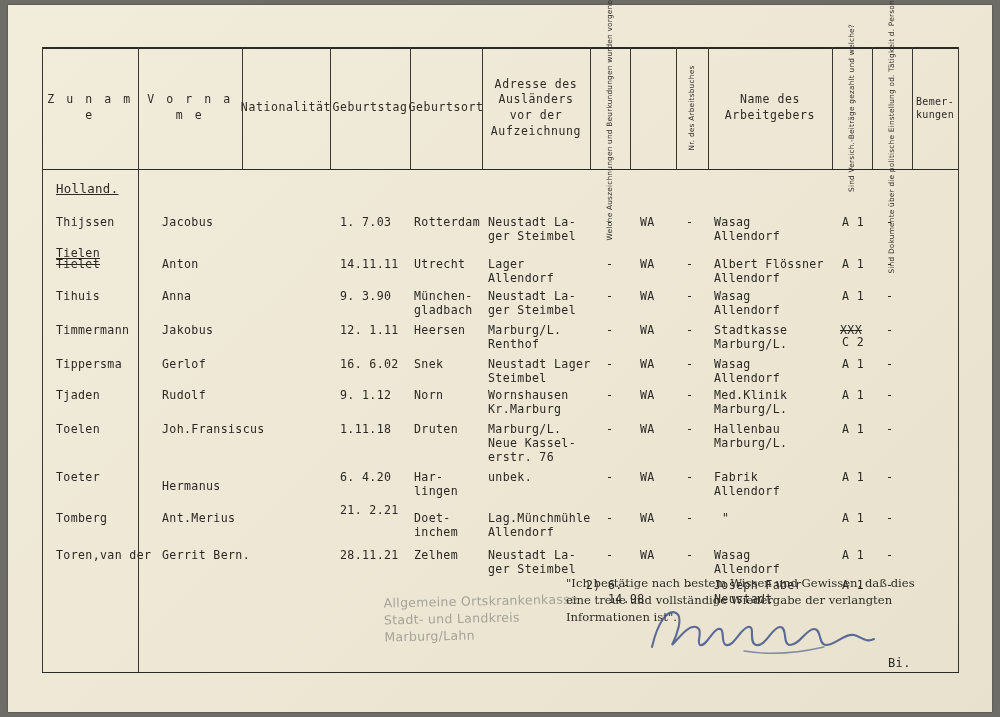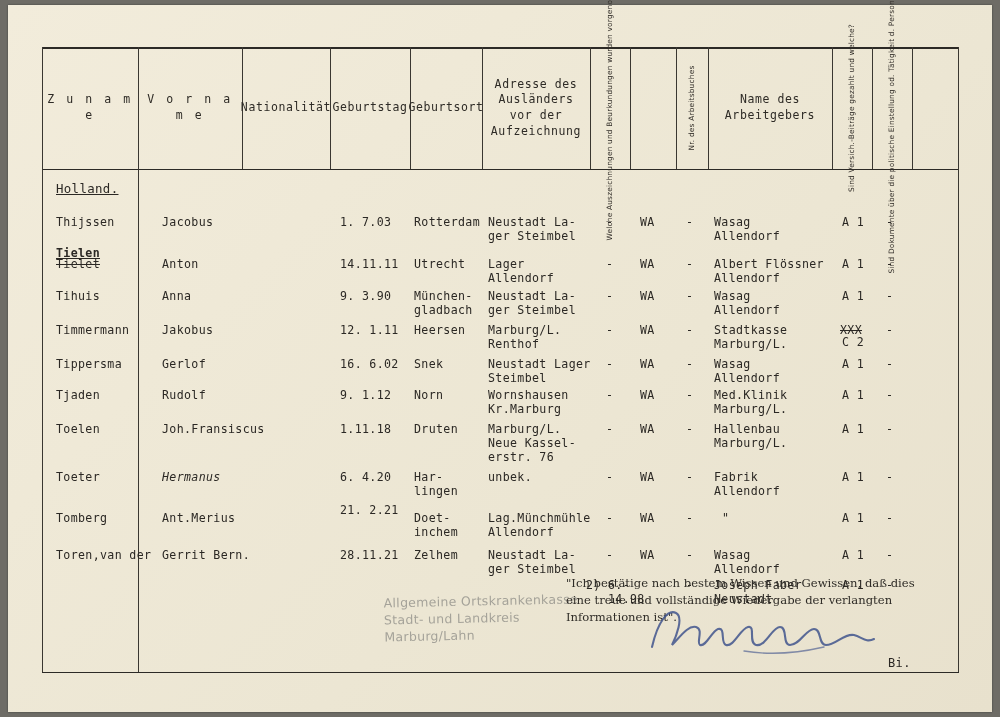--- a/index.html
+++ b/index.html
@@ -205,40 +205,41 @@
 
       <div class="hcell" style="left:666px;width:124px;">Name des Arbeitgebers</div>
 
       <div class="vcell" style="left:790px;width:40px;">
         <span>Sind Versich.-Beiträge gezahlt  und  welche?</span>
       </div>
       <div class="vcell" style="left:830px;width:40px;">
         <span>Sind Dokumente über die politische Einstellung od. Tätigkeit d. Personen vorhanden?</span>
       </div>
 
+      <div class="hcell small" style="left:870px;width:46px;">Bemer-kungen</div>
 
       <div class="body-layer">
 
         <div class="t ul" style="left:14px; top:134px; font-size:12.4px;">Holland.</div>
 
         <div class="t" style="left:14px;  top:168px;">Thijssen</div>
         <div class="t" style="left:120px; top:168px;">Jacobus</div>
         <div class="t" style="left:298px; top:168px;">1. 7.03</div>
         <div class="t" style="left:372px; top:168px;">Rotterdam</div>
         <div class="t" style="left:446px; top:168px;">Neustadt La-
 ger Steimbel</div>
         <div class="t" style="left:564px; top:168px;">-</div>
         <div class="t" style="left:598px; top:168px;">WA</div>
         <div class="t" style="left:644px; top:168px;">-</div>
         <div class="t" style="left:672px; top:168px;">Wasag
 Allendorf</div>
         <div class="t" style="left:800px; top:168px;">A 1</div>
         <div class="t" style="left:844px; top:168px;">-</div>
 
-        <div class="t ul" style="left:14px; top:199px;font-weight:bold;">Tielen</div>
+        <div class="t ul" style="left:14px; top:199px;">Tielen</div>
         <div class="t strike" style="left:14px; top:210px;">Tielet</div>
         <div class="t" style="left:120px; top:210px;">Anton</div>
         <div class="t" style="left:298px; top:210px;">14.11.11</div>
         <div class="t" style="left:372px; top:210px;">Utrecht</div>
         <div class="t" style="left:446px; top:210px;">Lager
 Allendorf</div>
         <div class="t" style="left:564px; top:210px;">-</div>
         <div class="t" style="left:598px; top:210px;">WA</div>
         <div class="t" style="left:644px; top:210px;">-</div>
         <div class="t" style="left:672px; top:210px;">Albert Flössner
@@ -313,21 +314,21 @@
 erstr. 76</div>
         <div class="t" style="left:564px; top:375px;">-</div>
         <div class="t" style="left:598px; top:375px;">WA</div>
         <div class="t" style="left:644px; top:375px;">-</div>
         <div class="t" style="left:672px; top:375px;">Hallenbau
 Marburg/L.</div>
         <div class="t" style="left:800px; top:375px;">A 1</div>
         <div class="t" style="left:844px; top:375px;">-</div>
 
         <div class="t" style="left:14px;  top:423px;">Toeter</div>
-        <div class="t" style="left:120px; top:423px;font-style:italic;">Hermanus</div>
+        <div class="t" style="left:120px; top:432px;">Hermanus</div>
         <div class="t" style="left:298px; top:423px;">6. 4.20</div>
         <div class="t" style="left:372px; top:423px;">Har-
 lingen</div>
         <div class="t" style="left:446px; top:423px;">unbek.</div>
         <div class="t" style="left:564px; top:423px;">-</div>
         <div class="t" style="left:598px; top:423px;">WA</div>
         <div class="t" style="left:644px; top:423px;">-</div>
         <div class="t" style="left:672px; top:423px;">Fabrik
 Allendorf</div>
         <div class="t" style="left:800px; top:423px;">A 1</div>

